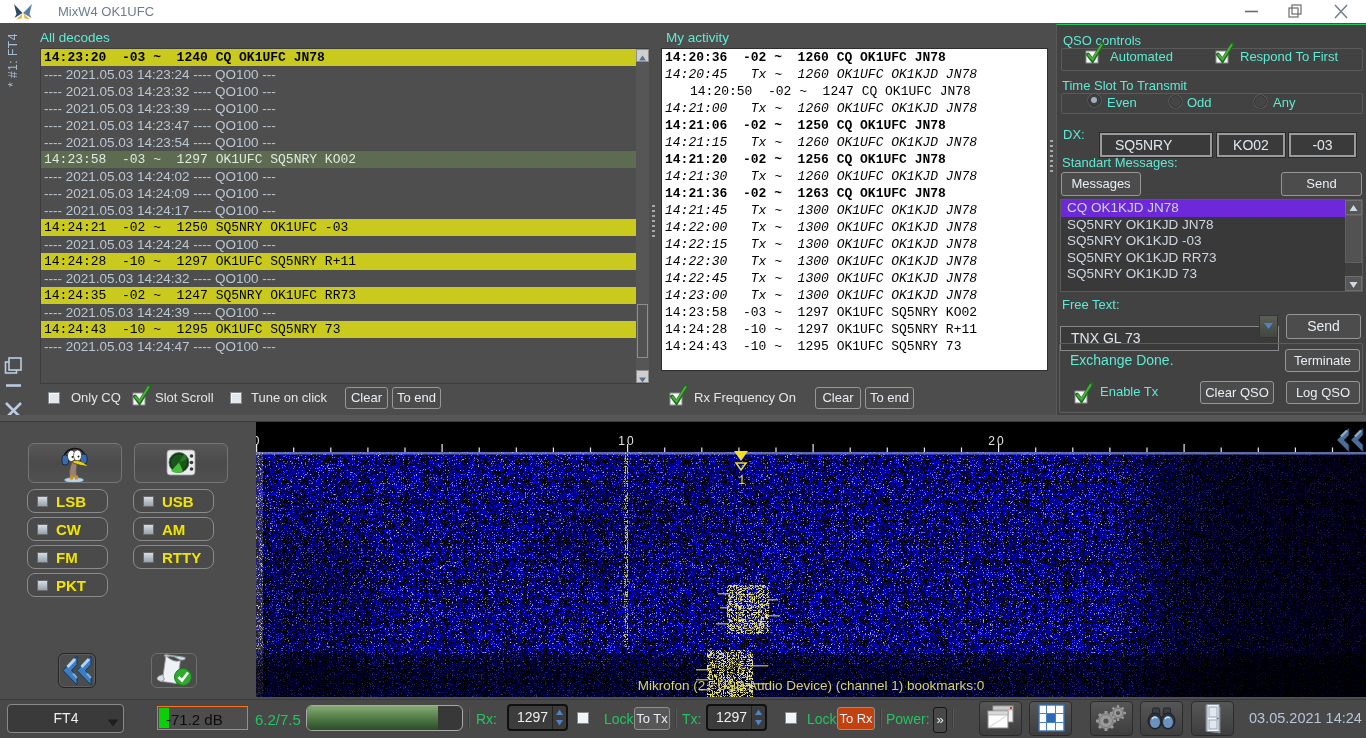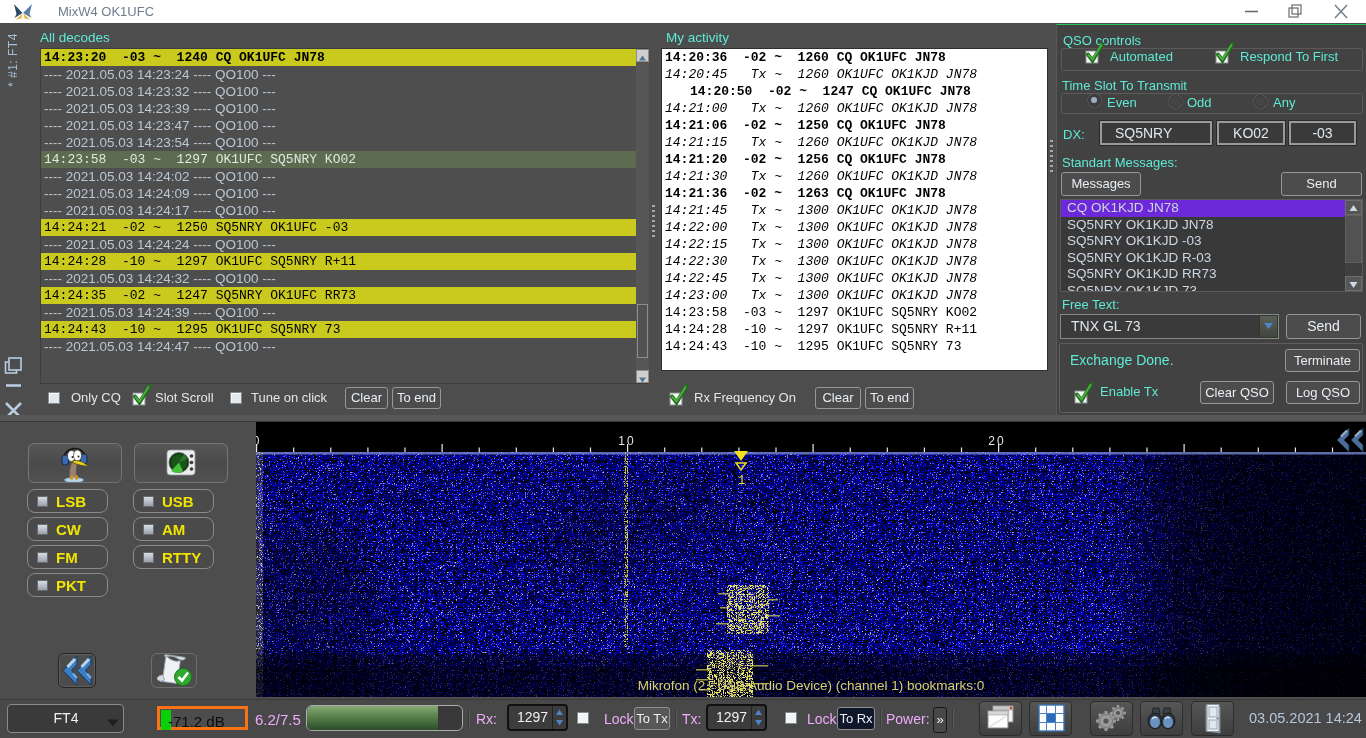--- a/index.html
+++ b/index.html
@@ -19,36 +19,36 @@
 .grn { background:#5d6c50; font-family:"Liberation Mono",monospace; font-size:13px; color:#dfe8df; }
 .btn { position:absolute; background:#4c4c4c; border:1px solid #979797; border-radius:3px;
   color:#e8eef4; font-size:13px; text-align:center; }
 .cb { position:absolute; width:12px; height:12px; background:#e3e8ec; border:1px solid #83888c; box-shadow:inset 1px 1px 0 #fafcfe; }
 .chk { position:absolute; }
 
 #qso { position:absolute; left:1056px; top:24px; width:310px; height:403px; background:#424242;
   border-top:1px solid #22c55e; border-left:1px solid #585858; }
 .gbox { position:absolute; border:1px solid #5a5a5a; border-radius:2px; }
 .tfield { position:absolute; background:#3a3a3a; border:2px solid #9a9a9a; outline:1px solid #2a2a2a;
-  color:#dfe7ee; font-size:14px; }
+  color:#dfe7ee; font-size:14px;margin-top:12px; }
 .radio { position:absolute; width:13px; height:13px; border-radius:50%; border:1.5px solid #323232; background:#454545; box-shadow:0 0 0 0.5px #6a6a6a; }
 .dlist { position:absolute; background:#393939; border:1px solid #5a5a5a; overflow:hidden; }
 .ditem { height:16.6px; line-height:16.6px; padding-left:6px; color:#cdd7e1; font-size:13.5px; white-space:pre; }
 
 .modebtn { position:absolute; width:81px; height:24px; background:#4a4a4a; border:1px solid #8a8a8a;
   border-radius:8px; color:#f0e400; font-weight:bold; font-size:15px; line-height:22px; }
 .modebtn .ind { position:absolute; left:9px; top:6px; width:11px; height:11px;
   background:linear-gradient(180deg,#d6dde3,#97a2ad); border:1px solid #6a6a6a; }
 .modebtn .mt { position:absolute; left:28px; top:1px; }
 .iconbtn { position:absolute; background:linear-gradient(180deg,#575757,#4a4a4a 50%,#515151);
   border:1px solid #757575; border-radius:6px; }
 
 #statusbar { position:absolute; left:0; top:699px; width:1366px; height:39px; background:#484848;
   border-top:1px solid #3a3a3a; color:#e8e8e8; }
-.sbtext { position:absolute; font-size:14px; color:#f0abfc; }
+.sbtext { position:absolute; font-size:14px; color:#22c55e; }
 .spin { position:absolute; width:61px; height:27px; background:#3c3c3c; border:2px solid #101010;
   border-radius:4px; color:#f0f0f0; font-size:14px; }
 .sbtn { position:absolute; background:linear-gradient(180deg,#565656,#3e3e3e); border:1px solid #2c2c2c; border-radius:4px; }
 </style>
 </head>
 <body>
 <div id="stage">
 
 <div id="titlebar">
  <svg class="abs" style="left:13px;top:3px" width="20" height="18" viewBox="0 0 20 18">
@@ -124,21 +124,21 @@
 
 <div class="abs" style="left:652px;top:205px;width:3px;height:32px;
 background-image:repeating-linear-gradient(180deg,#a8a8a8 0,#a8a8a8 2px,transparent 2px,transparent 5px)"></div>
 <div class="abs" style="left:1050px;top:140px;width:3px;height:32px;
 background-image:repeating-linear-gradient(180deg,#a8a8a8 0,#a8a8a8 2px,transparent 2px,transparent 5px)"></div>
 
 <div class="lbl abs" style="left:666px;top:30px;font-size:13.5px">My activity</div>
 <div class="wlist" style="left:661px;top:48px;width:387px;height:323px">
 <div class="row mono" style="font-weight:bold;">14:20:36  -02 ~  1260 CQ OK1UFC JN78</div>
 <div class="row mono" style="font-style:italic;">14:20:45   Tx ~  1260 OK1UFC OK1KJD JN78</div>
-<div class="row mono" style="font-weight:bold;padding-left:28px;">14:20:50  -02 ~  1247 CQ OK1UFC JN78</div>
+<div class="row mono" style="font-weight:normal;padding-left:28px;">14:20:50  -02 ~  1247 CQ OK1UFC JN78</div>
 <div class="row mono" style="font-style:italic;">14:21:00   Tx ~  1260 OK1UFC OK1KJD JN78</div>
 <div class="row mono" style="font-weight:bold;">14:21:06  -02 ~  1250 CQ OK1UFC JN78</div>
 <div class="row mono" style="font-style:italic;">14:21:15   Tx ~  1260 OK1UFC OK1KJD JN78</div>
 <div class="row mono" style="font-weight:bold;">14:21:20  -02 ~  1256 CQ OK1UFC JN78</div>
 <div class="row mono" style="font-style:italic;">14:21:30   Tx ~  1260 OK1UFC OK1KJD JN78</div>
 <div class="row mono" style="font-weight:bold;">14:21:36  -02 ~  1263 CQ OK1UFC JN78</div>
 <div class="row mono" style="font-style:italic;">14:21:45   Tx ~  1300 OK1UFC OK1KJD JN78</div>
 <div class="row mono" style="font-style:italic;">14:22:00   Tx ~  1300 OK1UFC OK1KJD JN78</div>
 <div class="row mono" style="font-style:italic;">14:22:15   Tx ~  1300 OK1UFC OK1KJD JN78</div>
 <div class="row mono" style="font-style:italic;">14:22:30   Tx ~  1300 OK1UFC OK1KJD JN78</div>
@@ -186,21 +186,20 @@
  <div class="tfield" style="left:43px;top:96px;width:112px;height:24px;padding:2px 0 0 13px">SQ5NRY</div>
  <div class="tfield" style="left:160px;top:96px;width:68px;height:24px;padding:2px 0 0 0;text-align:center">KO02</div>
  <div class="tfield" style="left:232px;top:96px;width:67px;height:24px;padding:2px 0 0 0;text-align:center">-03</div>
  <div class="lbl abs" style="left:5px;top:130px">Standart Messages:</div>
  <div class="btn" style="left:4px;top:147px;width:80px;height:24px;line-height:22px">Messages</div>
  <div class="btn" style="left:224px;top:147px;width:81px;height:24px;line-height:22px">Send</div>
  <div class="dlist" style="left:3px;top:174px;width:303px;height:93px">
 <div class="ditem" style="background:#6d28d9;">CQ OK1KJD JN78</div>
 <div class="ditem" style="">SQ5NRY OK1KJD JN78</div>
 <div class="ditem" style="">SQ5NRY OK1KJD -03</div>
-<div class="ditem" style="">SQ5NRY OK1KJD R-03</div>
 <div class="ditem" style="">SQ5NRY OK1KJD RR73</div>
 <div class="ditem" style="">SQ5NRY OK1KJD 73</div>
  </div>
  <div class="abs" style="left:288px;top:175px;width:17px;height:91px;background:#3f3f3f">
   <div class="abs" style="left:0;top:0;width:17px;height:15px;background:#565656;border:1px solid #6e6e6e">
    <svg width="15" height="13">
             <path d="M7.5 3 L11.5 9 L3.5 9 Z" fill="#cfd9e3"></path>
           </svg></div>
   <div class="abs" style="left:0;top:15px;width:17px;height:48px;background:#525252;border:1px solid #606060"></div>
   <div class="abs" style="left:0;top:76px;width:17px;height:15px;background:#565656;border:1px solid #6e6e6e">
@@ -421,21 +420,21 @@
  </svg>
 </div>
 
 <div id="statusbar">
  <div class="abs" style="left:7px;top:4px;width:117px;height:29px;background:#3a3a3a;border:1px solid #8a8a8a;border-radius:4px">
   <div class="abs" style="left:0;top:5px;width:116px;text-align:center;font-size:14px;color:#f0f0f0">FT4</div>
   <svg class="abs" style="left:98px;top:12px" width="14" height="12">
           <path d="M1.5 2.5 L12.5 2.5 L7 9.5 Z" fill="#1f1f1f"></path>
         </svg>
  </div>
- <div class="abs" style="left:157px;top:6px;width:91px;height:24px;background:#4d4d4d;border:3px solid #f97316">
+ <div class="abs" style="left:157px;top:6px;width:91px;height:24px;background:#4d4d4d;border:1px solid #f97316">
   <div class="abs" style="left:1px;top:1px;width:10px;height:20px;background:#0ad00a"></div>
   <div class="abs" style="left:8px;top:4px;font-size:15px;color:#0d0d0d">-71.2 dB</div>
  </div>
  <div class="sbtext" style="left:255px;top:11px;font-size:15px">6.2/7.5</div>
  <div class="abs" style="left:306px;top:5px;width:157px;height:26px;background:#383838;border:1px solid #a9a9a9;border-radius:6px;overflow:hidden">
   <div class="abs" style="left:0;top:0;width:131px;height:24px;background:linear-gradient(180deg,#86aa76 0%,#527c48 50%,#2c4c28 100%)"></div>
  </div>
  <div class="abs" style="left:468px;top:9px;width:1px;height:19px;background:#3c3c3c;box-shadow:1px 0 0 #5a5a5a"></div>
  <div class="abs" style="left:675px;top:9px;width:1px;height:19px;background:#3c3c3c;box-shadow:1px 0 0 #5a5a5a"></div>
  <div class="abs" style="left:880px;top:9px;width:1px;height:19px;background:#3c3c3c;box-shadow:1px 0 0 #5a5a5a"></div>
@@ -458,21 +457,21 @@
   <div class="abs" style="left:8px;top:3px">1297</div>
   <div class="abs" style="left:43px;top:0;width:14px;height:23px;border-left:1px solid #222">
    <svg width="13" height="23">
             <path d="M6.5 3.5 L10 9 L3 9 Z" fill="#4f83c4"></path>
             <path d="M6.5 19.5 L10 14 L3 14 Z" fill="#4f83c4"></path>
           </svg>
   </div>
  </div>
  <div class="cb" style="left:785px;top:12px;background:#f2f5f7"></div>
  <div class="sbtext" style="left:807px;top:11px">Lock</div>
- <div class="btn" style="left:837px;top:7px;width:38px;height:23px;line-height:21px;background:#0f172a;border-color:#8f8f8f">To Rx</div>
+ <div class="btn" style="left:837px;top:7px;width:38px;height:23px;line-height:21px;background:#c2410c;border-color:#8f8f8f">To Rx</div>
  <div class="sbtext" style="left:886px;top:11px">Power:</div>
  <div class="btn" style="left:933px;top:7px;width:14px;height:26px;line-height:24px;border-color:#161616;background:#484848">»</div>
  <div class="sbtn" style="left:979px;top:1px;width:43px;height:35px">
   <svg width="41" height="33" viewBox="0 0 41 33">
    <rect x="13" y="4" width="20" height="16" fill="#f2f2f2" stroke="#8a8a8a"></rect>
    <rect x="13" y="4" width="20" height="4" fill="#c8c8c8" stroke="#8a8a8a" stroke-width="0.5"></rect>
    <circle cx="31" cy="6" r="1.2" fill="#d04030"></circle>
    <rect x="8" y="9" width="20" height="17" fill="#fdfdfd" stroke="#8a8a8a"></rect>
    <rect x="8" y="9" width="20" height="4" fill="#d8d8d8" stroke="#8a8a8a" stroke-width="0.5"></rect>
    <path d="M9 25 Q18 20 26 14" stroke="#e0e0e0" stroke-width="1.5" fill="none"></path>

